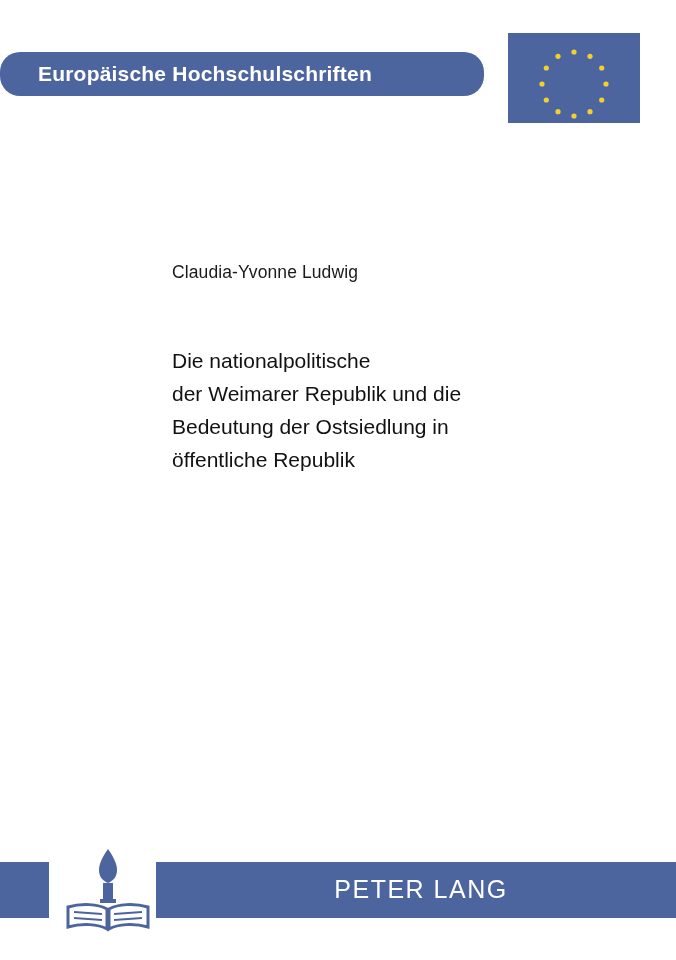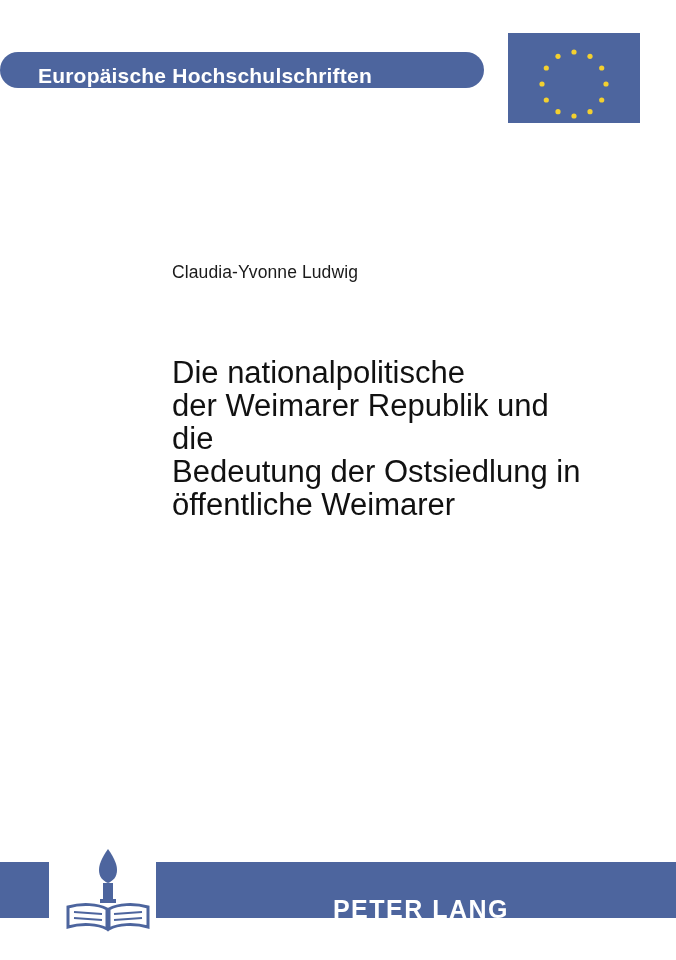--- a/index.html
+++ b/index.html
@@ -21,24 +21,24 @@
     height: 960px;
     background: #ffffff;
   }
 
   
   .series-banner {
     position: absolute;
     left: 0px;
     top: 52px;
     width: 484px;
-    height: 36px;
+    height: 44px;
     background: #4d659e;
     display: flex;
-    align-items: flex-end;
+    align-items: center;
     border-radius: 20px;
   }
   .series-banner .series-title {
     color: #ffffff;
     font-size: 21px;
     font-weight: bold;
     letter-spacing: 0.2px;
     padding-left: 38px;
   }
 
@@ -67,23 +67,23 @@
     font-size: 17.5px;
     color: #1a1a1a;
     letter-spacing: 0.1px;
     text-align: right;
   }
 
   
   .title {
     position: absolute;
     left: 172px;
-    top: 356px;
+    top: 344px;
     width: 420px;
-    font-size: 31px;
+    font-size: 21px;
     line-height: 33px;
     color: #111111;
   }
 
   
   .bottom-bar {
     position: absolute;
     left: 0px;
     top: 862px;
     width: 676px;
@@ -110,23 +110,22 @@
   .publisher-logo svg { display: block; }
 
   .publisher-name {
     position: absolute;
     left: 186px;
     top: 875px;
     width: 470px;
     text-align: center;
     color: #ffffff;
     font-size: 25px;
-    font-weight: bold;
+    font-weight: normal;
     letter-spacing: 1.5px;
-    margin-top: 20px;
   }
 </style>
 </head>
 <body>
 
 <div class="page">
 
   <div class="series-banner">
     <span class="series-title">Europäische Hochschulschriften</span>
   </div>
@@ -149,21 +148,21 @@
       </g>
     </svg>
   </div>
 
   <div class="author">Claudia-Yvonne Ludwig</div>
 
   <div class="title">
     <div>Die nationalpolitische</div>
     <div>der Weimarer Republik und die</div>
     <div>Bedeutung der Ostsiedlung in</div>
-    <div>öffentliche Weimarer</div>
+    <div>öffentliche Republik</div>
   </div>
 
   <div class="bottom-bar"></div>
   <div class="bottom-white-gap"></div>
 
   <div class="publisher-logo">
     <svg width="96" height="94" viewBox="0 0 96 94" xmlns="http://www.w3.org/2000/svg">
 
       <path d="M48 6 C41 16 39 22 39 27 C39 34 43 38 48 40 C53 38 57 34 57 27 C57 22 55 16 48 6 Z" fill="#4d659e"></path>
 

